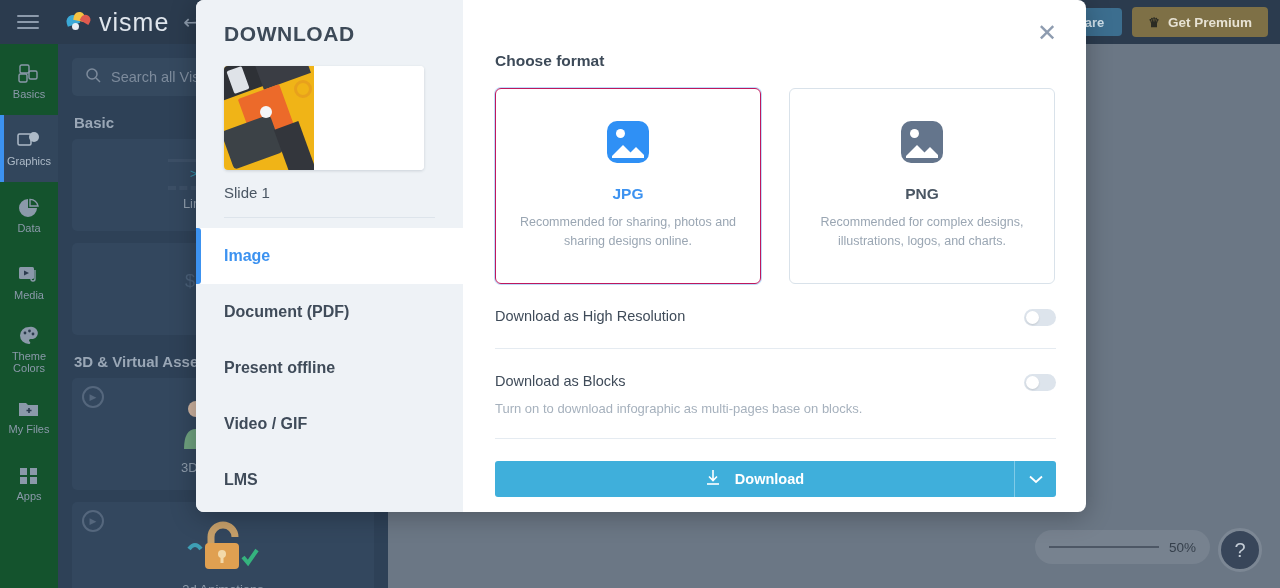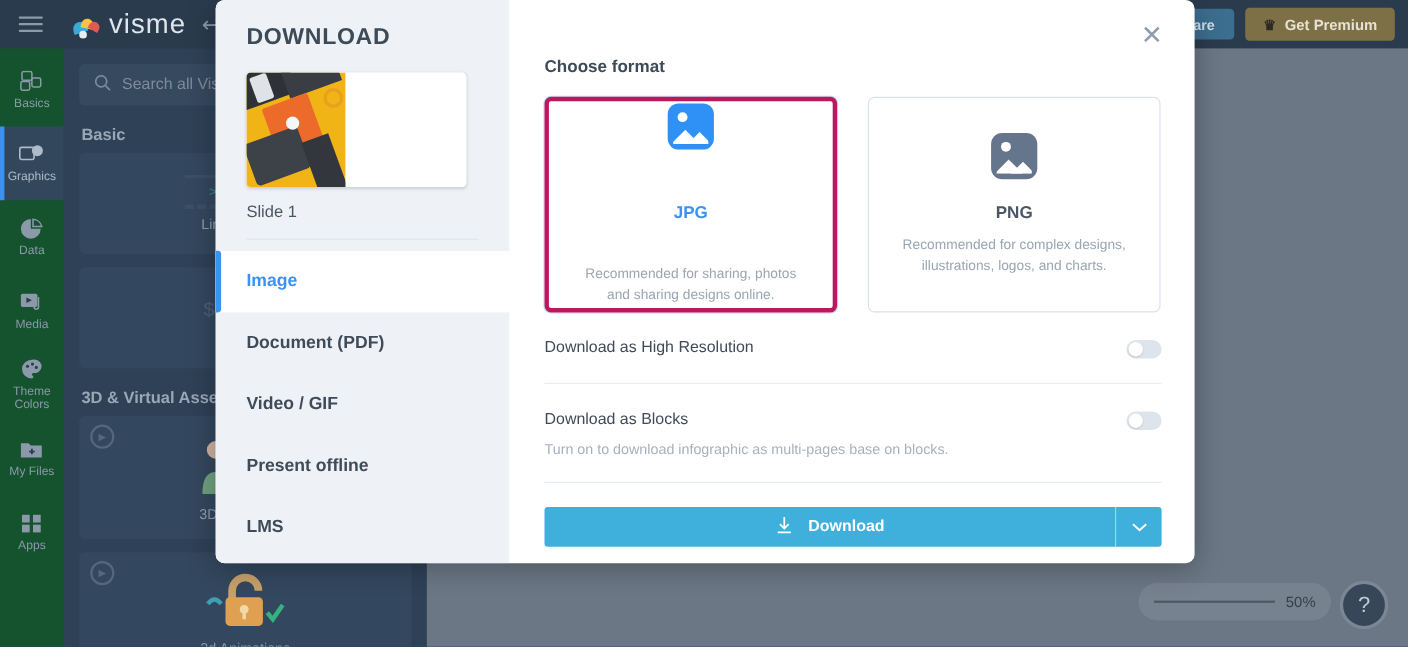--- a/index.html
+++ b/index.html
@@ -12,21 +12,21 @@
   #app { position: relative; width: 1280px; height: 588px; }
 
   
   .editor-topbar {
     position: absolute; top: 0; left: 0; width: 1280px; height: 44px;
     background: #2b3b4e; display: flex; align-items: center;
   }
   .hamburger { width: 56px; display: flex; flex-direction: column; gap: 4px;
     align-items: center; justify-content: center; height: 44px; }
   .hamburger i { display: block; width: 22px; height: 2px; background: #8c9aab; border-radius: 1px; }
-  .brand { display: flex; align-items: flex-end; gap: 7px; margin-left: 10px; }
+  .brand { display: flex; align-items: center; gap: 7px; margin-left: 10px; }
   .brand-mark { position: relative; width: 26px; height: 20px; }
   .brand-mark .p1 { position: absolute; left: 0; top: 3px; width: 13px; height: 10px;
      background: #3ba9d6; border-radius: 10px 10px 0 0; transform: rotate(-18deg); }
   .brand-mark .p2 { position: absolute; left: 8px; top: 0px; width: 11px; height: 9px;
      background: #f5c242; border-radius: 8px 8px 0 0; transform: rotate(12deg); }
   .brand-mark .p3 { position: absolute; left: 15px; top: 3px; width: 10px; height: 8px;
      background: #e05a4f; border-radius: 7px 7px 0 0; transform: rotate(30deg); }
   .brand-mark .dot { position: absolute; left: 6px; top: 11px; width: 7px; height: 7px;
      background: #e8edf2; border-radius: 50%; }
   .brand-text { color: #dfe5ec; font-size: 25px; letter-spacing: 1px; font-weight: 300; }
@@ -142,21 +142,21 @@
     position: absolute; right: 26px; top: 20px; width: 26px; height: 26px;
     color: #8e9cb0; font-size: 24px; line-height: 26px; text-align: center; font-weight: 300;
   }
   .choose-title { font-size: 15.5px; font-weight: 700; color: #3d4a58; margin-bottom: 18px; }
   .format-row { display: flex; gap: 28px; }
   .format-card {
     width: 266px; height: 196px; border: 1px solid #d9e2ea; border-radius: 6px;
     display: flex; flex-direction: column; align-items: center; justify-content: center;
     padding: 0 22px; text-align: center;
   }
-  .format-card.selected { border: 4px solid #be185d; box-shadow: 0 0 0 1px #bcdcfa; gap: 27px; }
+  .format-card.selected { border: 1px solid #be185d; box-shadow: 0 0 0 1px #bcdcfa; }
   .fmt-icon { width: 42px; height: 42px; border-radius: 10px; position: relative; margin-bottom: 22px; }
   .fmt-icon.blue { background: #2f90f5; }
   .fmt-icon.gray { background: #64758c; }
   .fmt-icon .sun { position: absolute; left: 9px; top: 8px; width: 9px; height: 9px; background:#fff; border-radius: 50%; }
   .fmt-icon .mount { position: absolute; left: 5px; bottom: 5px; width: 32px; height: 15px; overflow: hidden; }
   .fmt-icon .mount::before {
     content:""; position: absolute; left: -2px; bottom: 0; width: 0; height: 0;
     border-left: 13px solid transparent; border-right: 13px solid transparent; border-bottom: 13px solid #fff;
   }
   .fmt-icon .mount::after {
@@ -385,24 +385,24 @@
       <div class="side-divider"></div>
 
       <div class="side-menu">
         <div class="side-item active">
           <span>Image</span>
         </div>
         <div class="side-item">
           <span>Document (PDF)</span>
         </div>
         <div class="side-item">
+          <span>Present offline</span>
+        </div>
+        <div class="side-item">
           <span>Video / GIF</span>
-        </div>
-        <div class="side-item">
-          <span>Present offline</span>
         </div>
         <div class="side-item">
           <span>LMS</span>
         </div>
       </div>
     </div>
 
     <div class="modal-main">
       <div class="close-x">✕</div>
 

